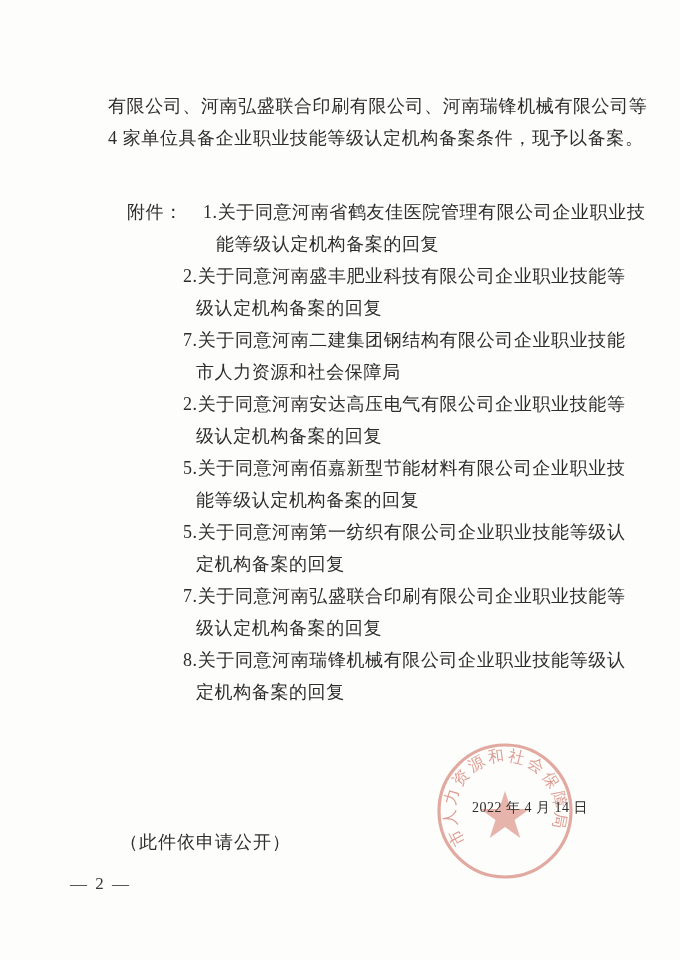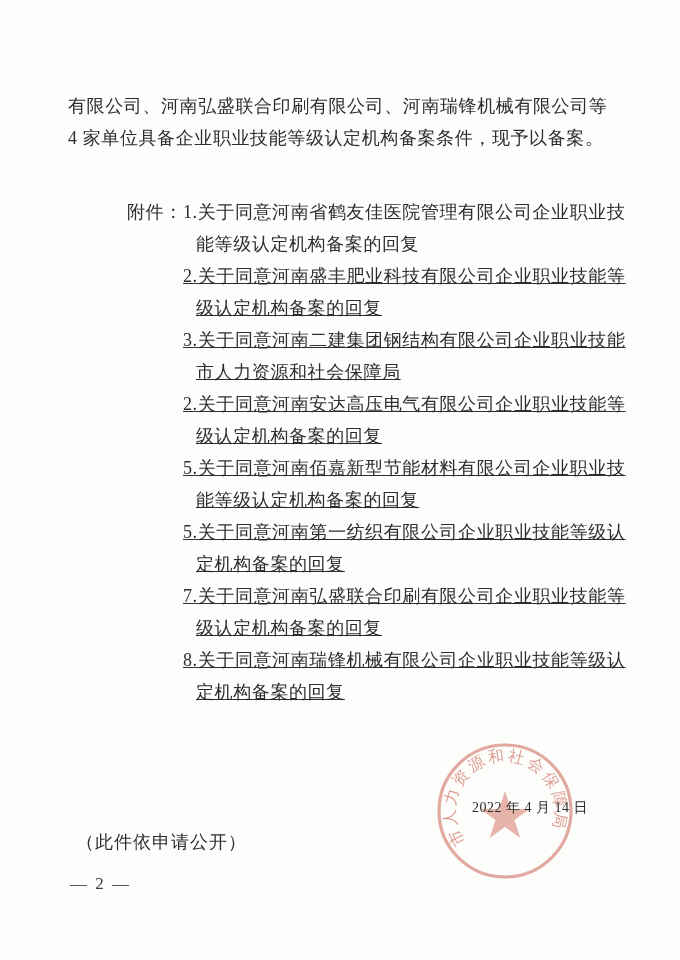--- a/index.html
+++ b/index.html
@@ -8,51 +8,51 @@
     width:680px;height:960px;
     margin:0 auto;
     background:#fdfdfc;
     overflow:hidden;
     font-family:"Liberation Serif","DejaVu Serif",serif;
     color:#2e2d2b;
   }
   .content{position:relative;z-index:2;}
   .para{
     padding-top:90px;
-    padding-left:68px;
+    padding-left:108px;
     font-size:18px;
     line-height:32px;
     letter-spacing:0.6px;
     font-family:Liberation Serif, serif;
   }
   .para .line{white-space:nowrap;}
   .attachments{
     margin-top:42px;
     padding-left:127px;
     font-size:18px;
     line-height:32px;
     letter-spacing:0.6px;
   }
-  .att-first-row{display:flex;}
+  .att-first-row{display:flex;gap:20px;}
   .att-label{flex:none;width:56px;white-space:nowrap;}
   .att-item{white-space:nowrap;}
   .att-item .l2{padding-left:13px;}
-  .att-rest{margin-left:56px;text-decoration:underline;}
+  .att-rest{margin-left:56px;}
   .date-line{
     margin-top:84px;
     text-align:right;
     padding-right:92px;
     font-size:14px;
     line-height:32px;
     letter-spacing:0.5px;
     white-space:nowrap;
   }
   .disclosure{
     margin-top:2px;
-    padding-left:76px;
+    padding-left:120px;
     font-size:18px;
     line-height:32px;
     letter-spacing:1px;
     white-space:nowrap;
   }
   .page-number{
     margin-top:12px;
     padding-left:70px;
     font-size:17px;
     line-height:28px;
@@ -102,21 +102,21 @@
         <div class="att-item">
           <div class="l1">1.关于同意河南省鹤友佳医院管理有限公司企业职业技</div>
           <div class="l2">能等级认定机构备案的回复</div>
         </div>
       </div>
       <div class="att-item att-rest">
         <div class="l1">2.关于同意河南盛丰肥业科技有限公司企业职业技能等</div>
         <div class="l2">级认定机构备案的回复</div>
       </div>
       <div class="att-item att-rest">
-        <div class="l1">3.关于同意河南二建集团钢结构有限公司企业职业技能</div>
+        <div class="l1">7.关于同意河南二建集团钢结构有限公司企业职业技能</div>
         <div class="l2">市人力资源和社会保障局</div>
       </div>
       <div class="att-item att-rest">
         <div class="l1">2.关于同意河南安达高压电气有限公司企业职业技能等</div>
         <div class="l2">级认定机构备案的回复</div>
       </div>
       <div class="att-item att-rest">
         <div class="l1">5.关于同意河南佰嘉新型节能材料有限公司企业职业技</div>
         <div class="l2">能等级认定机构备案的回复</div>
       </div>

